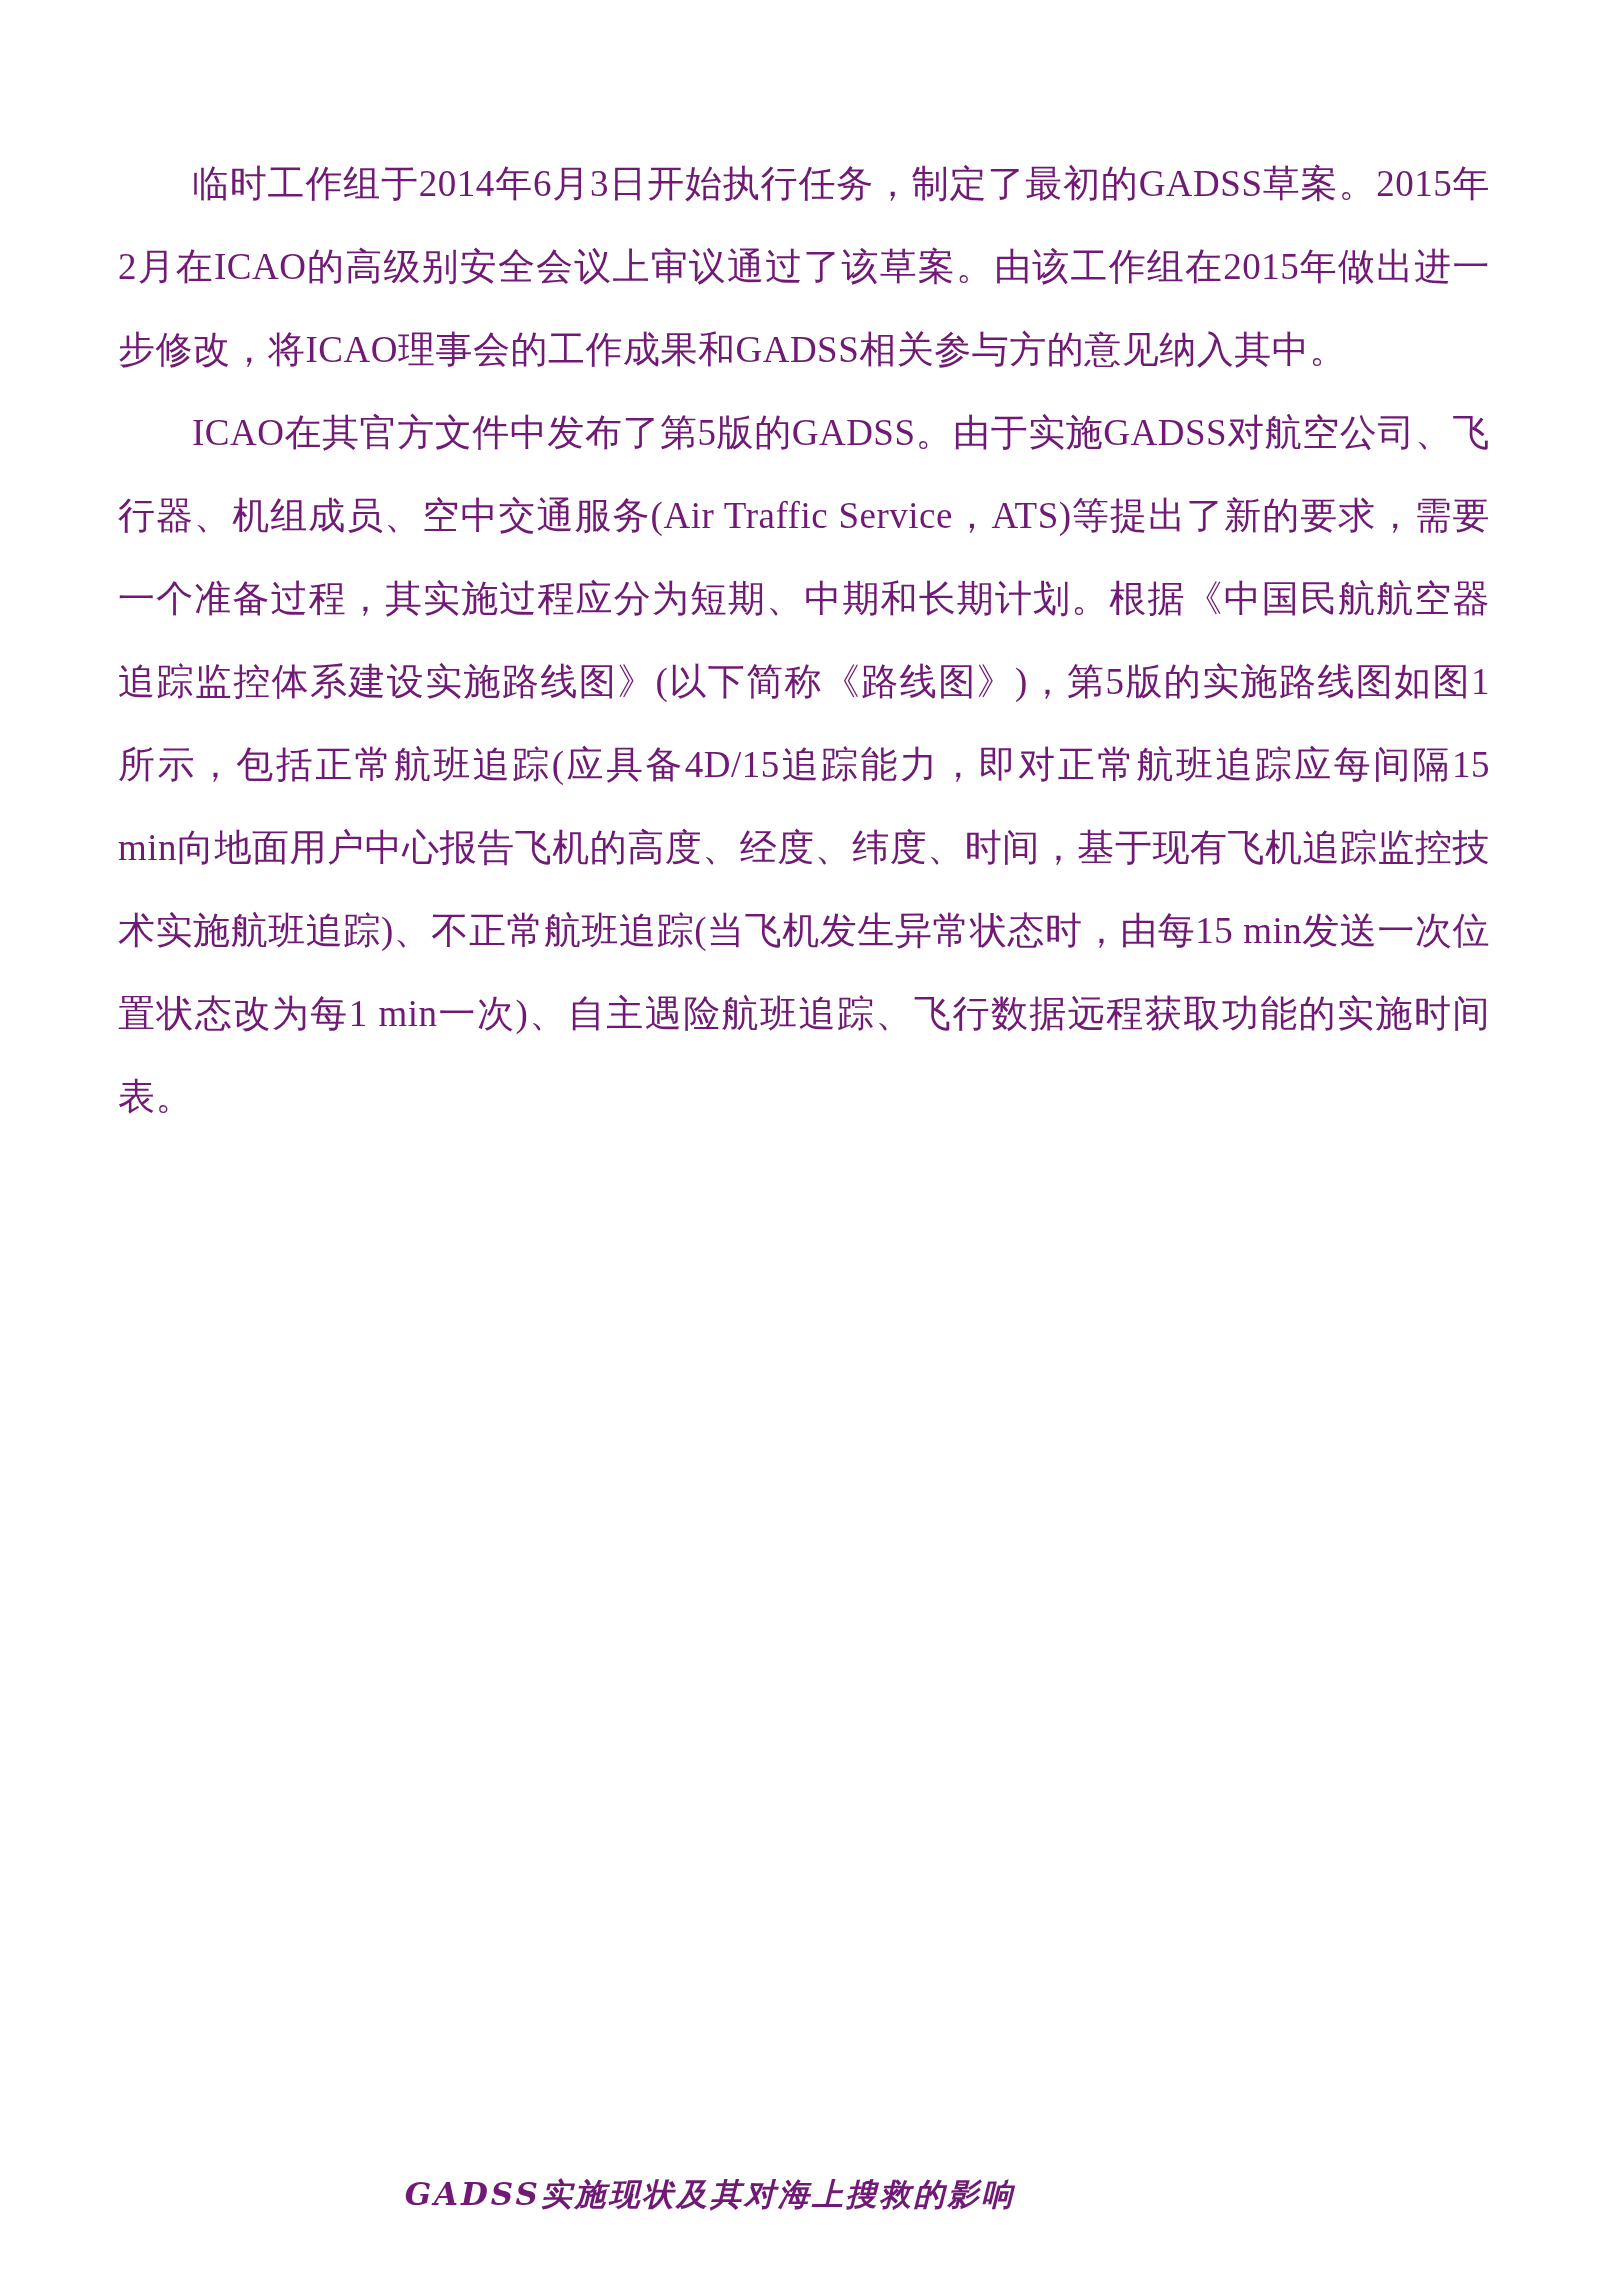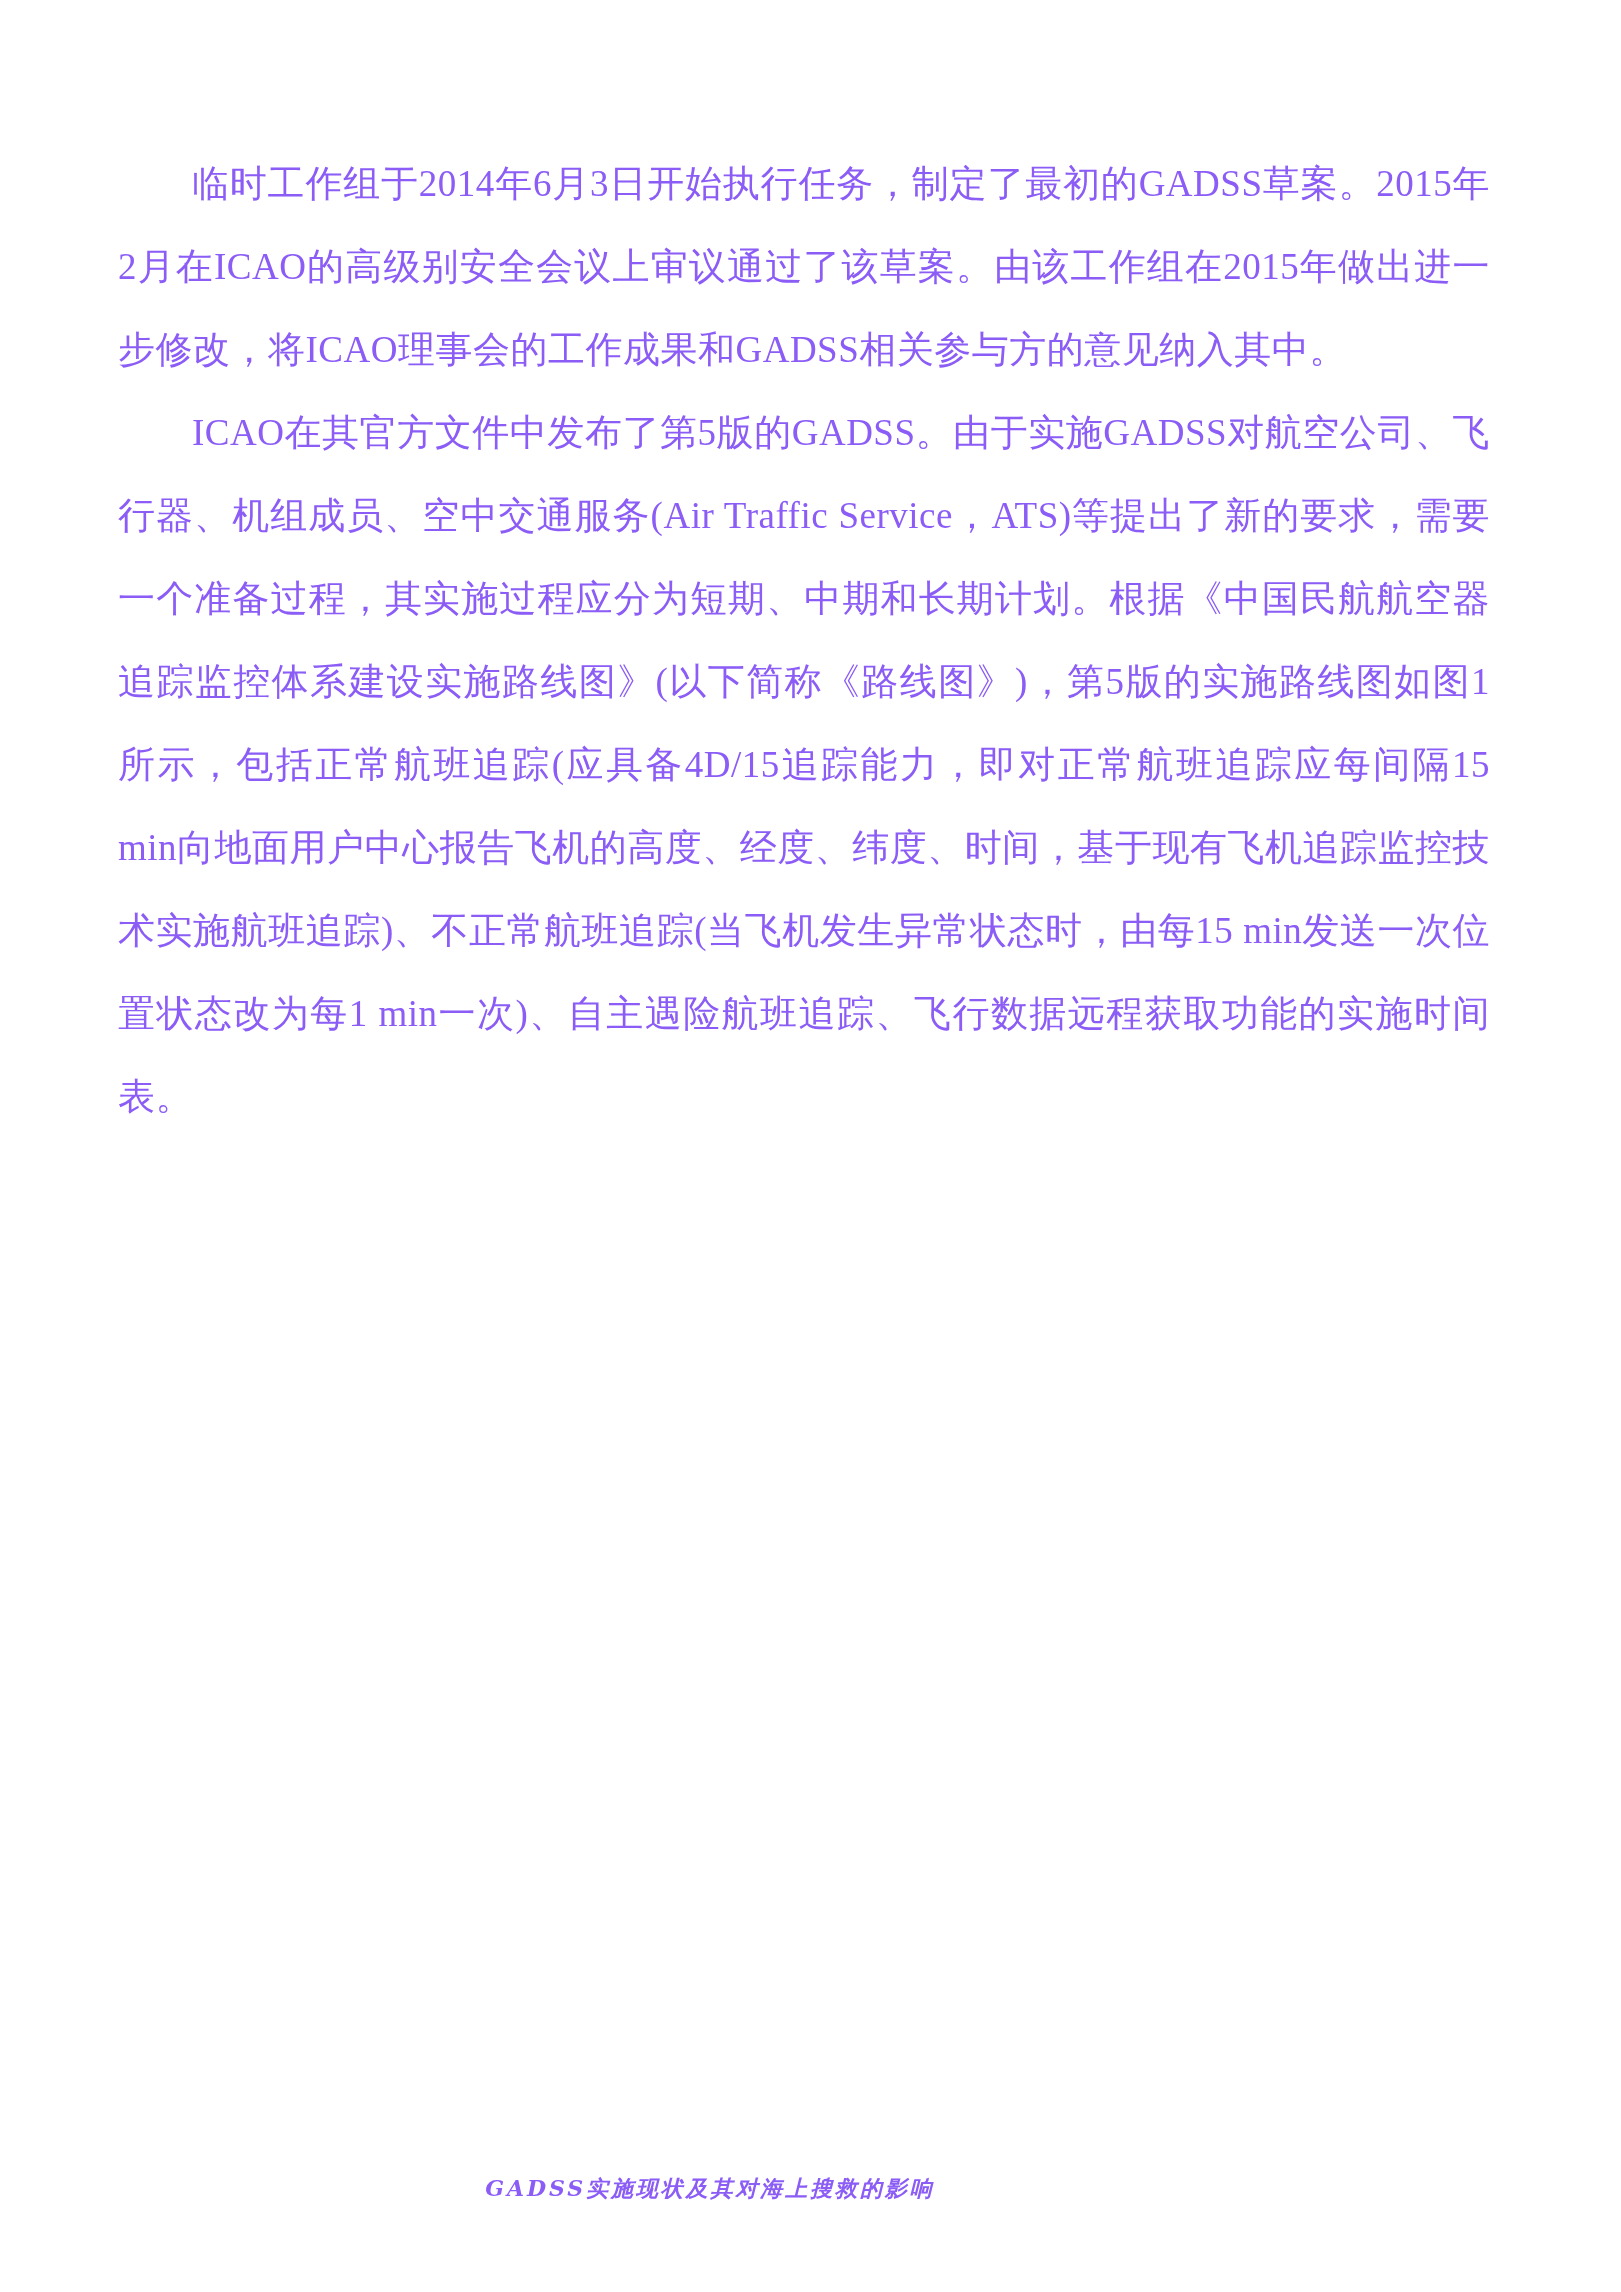--- a/index.html
+++ b/index.html
@@ -5,21 +5,21 @@
   html, body {
     margin: 0;
     padding: 0;
     background: #ffffff;
   }
   .page {
     position: relative;
     width: 1621px;
     height: 2293px;
     background: #ffffff;
-    color: #8b5cf6;
+    color: #701a75;
     overflow: hidden;
     font-family: "Liberation Serif", "DejaVu Serif", serif;
   }
   .content {
     position: absolute;
     left: 118px;
     top: 142px;
     width: 1372px;
     font-size: 37px;
     line-height: 83px;
@@ -35,21 +35,21 @@
     font-size: 18.6px;
     line-height: 0;
     vertical-align: super;
   }
   .page-footer {
     position: absolute;
     left: 0;
     top: 2174px;
     width: 1420px;
     text-align: center;
-    font-size: 22px;
+    font-size: 31px;
     font-style: italic;
     font-weight: bold;
     letter-spacing: 2.9px;
     font-family: "DejaVu Serif", "Liberation Serif", serif;
   }
 </style>
 </head>
 <body>
 
 <div class="page">

